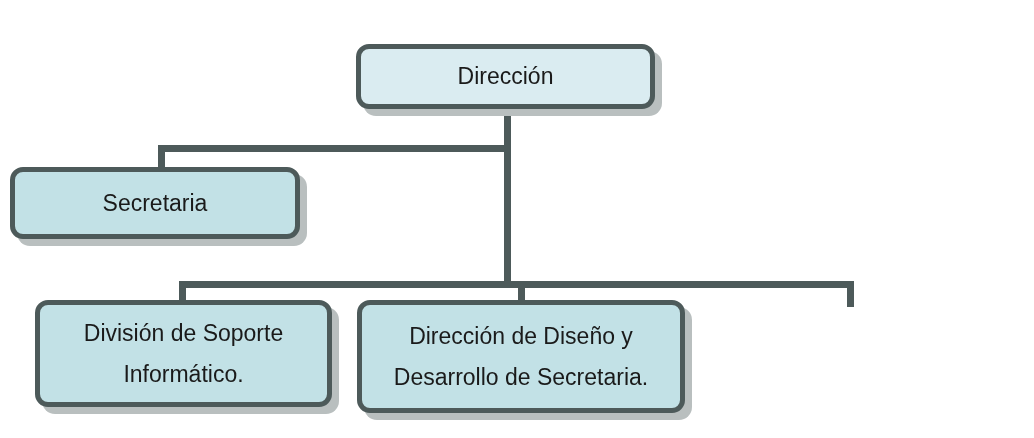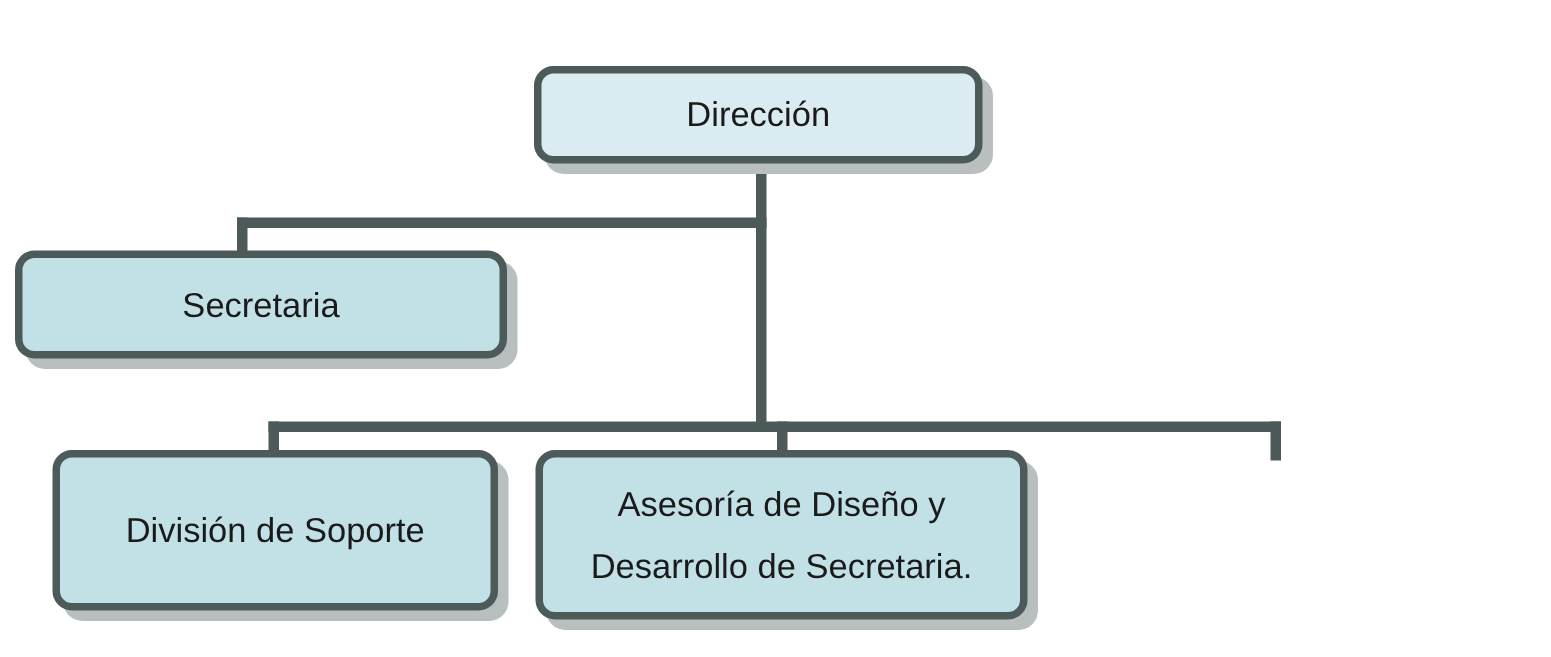--- a/index.html
+++ b/index.html
@@ -46,21 +46,21 @@
     flex-direction:column;
     align-items:center;
     justify-content:center;
     text-align:center;
     color:var(--text);
     font-size:23px;
     line-height:41px;
   }
   .node.root{background:var(--root-fill);}
   .node.direccion {left:356px; top:44px;  width:299px; height:65px;}
-  .node.secretaria{left:10px;  top:167px; width:328px; height:72px;}
+  .node.secretaria{left:10px;  top:167px; width:290px; height:72px;}
   .node.soporte   {left:35px;  top:300px; width:297px; height:107px;}
   .node.diseno    {left:357px; top:300px; width:328px; height:113px;}
   .node.asesoria  {left:705px; top:300px; width:298px; height:113px;}
   .node .txt{display:block; white-space:nowrap;}
 </style>
 </head>
 <body>
 
 <div class="canvas">
 
@@ -75,21 +75,22 @@
   <div class="node root direccion">
     <span class="txt">Dirección</span>
   </div>
 
   <div class="node secretaria">
     <span class="txt">Secretaria</span>
   </div>
 
   <div class="node soporte">
     <span class="txt">División de Soporte</span>
+    <span class="txt">Informático.</span>
   </div>
 
   <div class="node diseno">
-    <span class="txt">Asesoría de Diseño y</span>
+    <span class="txt">Dirección de Diseño y</span>
     <span class="txt">Desarrollo de Secretaria.</span>
   </div>
 
 
 </div>
 
 </body></html>

